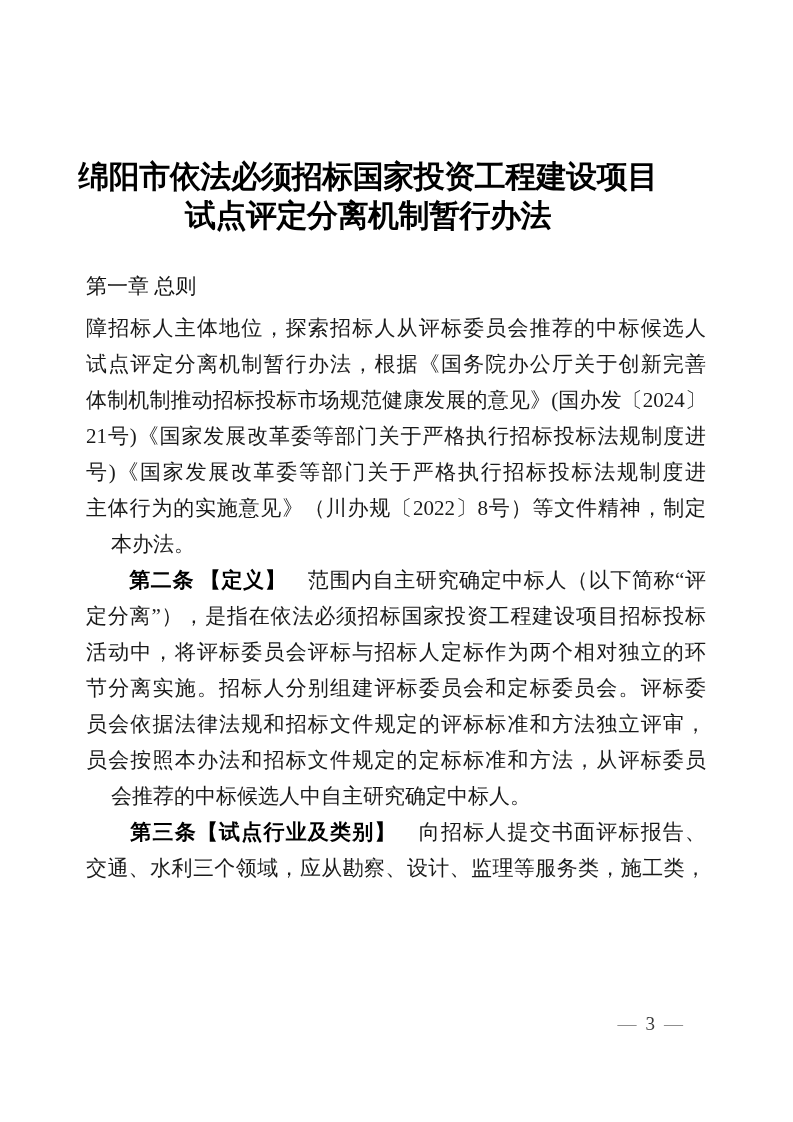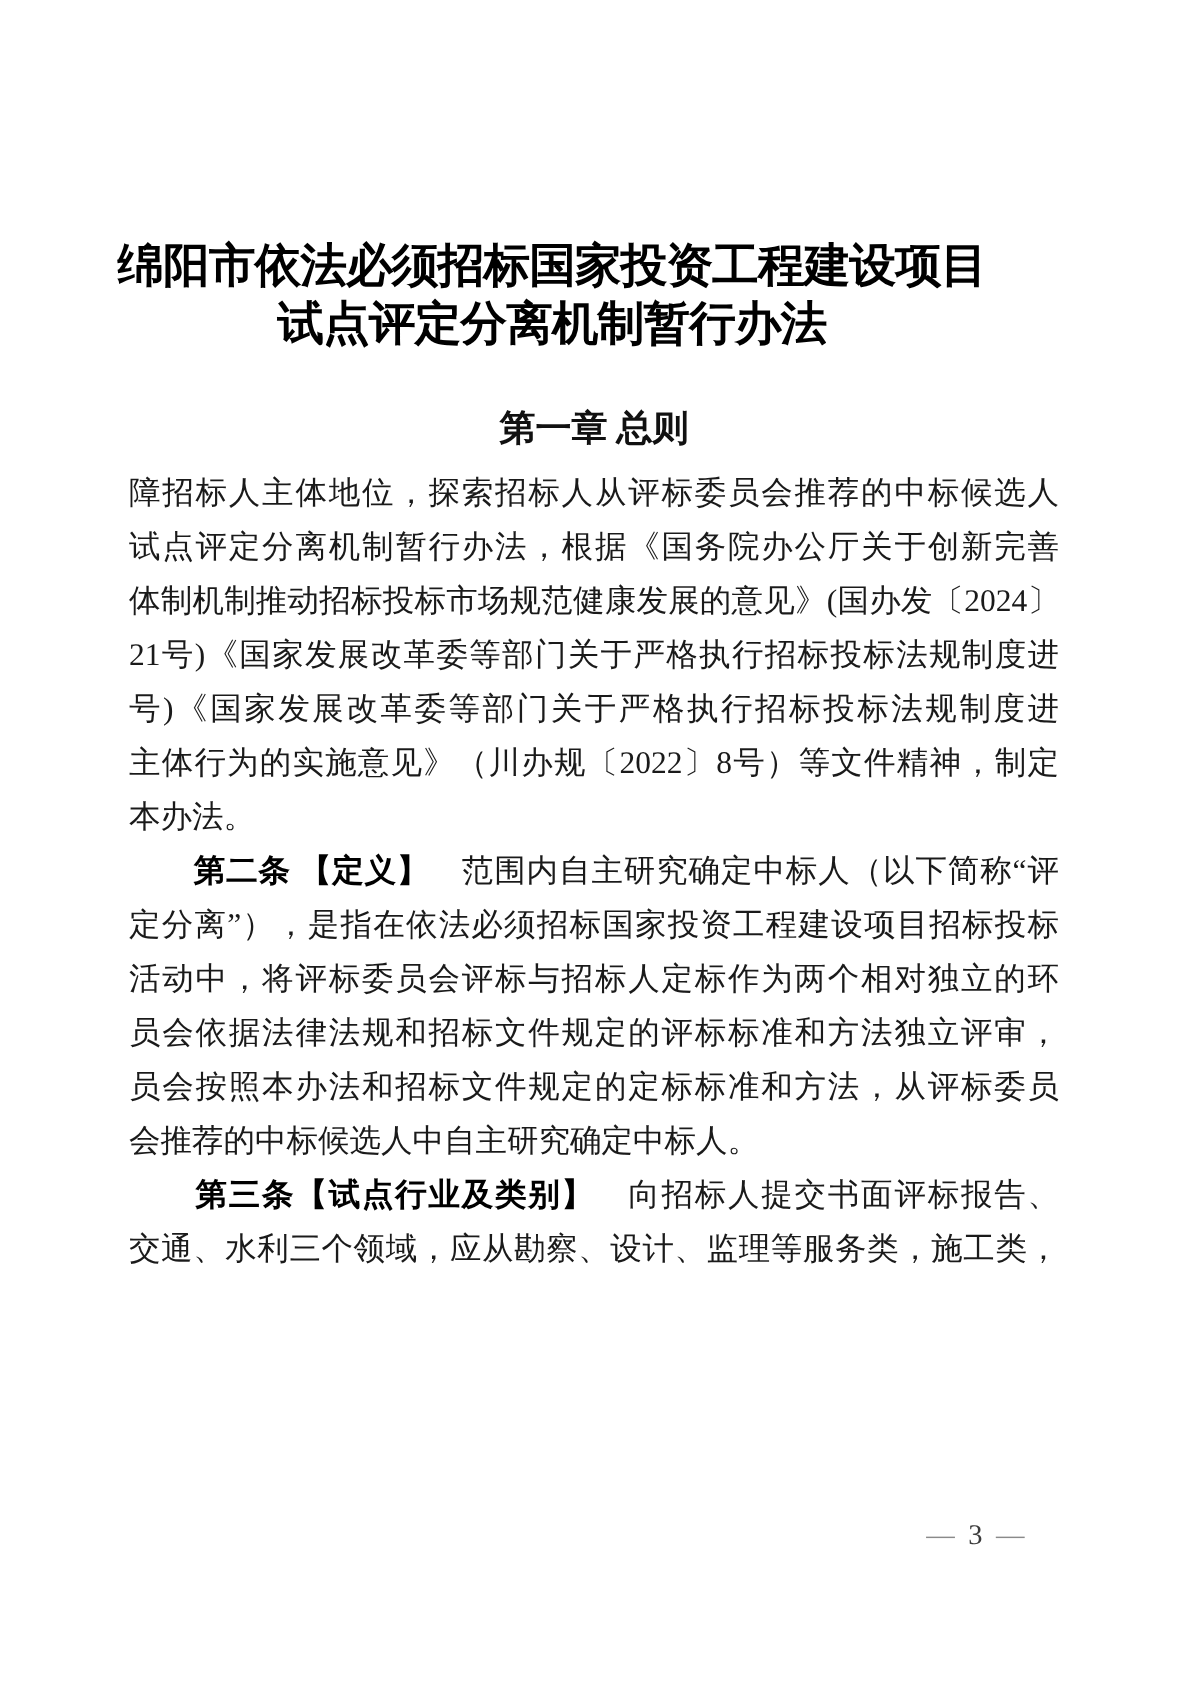--- a/index.html
+++ b/index.html
@@ -22,23 +22,23 @@
     line-height: 39px;
     color: #000000;
     letter-spacing: -0.5px;
     transform: translateX(-28px);
     white-space: nowrap;
   }
 
   .chapter {
     position: absolute;
     top: 271px; left: 86px; width: 620px;
-    text-align: center;
-    font-weight: bold;
-    font-size: 24px;
+    text-align: left;
+    font-weight: normal;
+    font-size: 21px;
     line-height: 30px;
     color: #111111;
   }
 
   .doc-body {
     position: absolute;
     top: 310px; left: 86px; width: 620px;
     font-size: 21px;
     color: #1a1a1a;
   }
@@ -46,20 +46,21 @@
     height: 36px;
     line-height: 36px;
     overflow: hidden;
     text-align: justify;
     text-align-last: justify;
     text-justify: inter-character;
   }
   .line.left {
     text-align: center;
     text-align-last: left;
+    margin-left: 25px;
   }
   .b { font-weight: bold; color: #000000; }
 
   .footer {
     position: absolute;
     top: 1011px; right: 110px;
     font-size: 19px;
     line-height: 26px;
     white-space: nowrap;
   }
@@ -82,20 +83,21 @@
       <div class="line"><span>障招标人主体地位，探索招标人从评标委员会推荐的中标候选人</span></div>
       <div class="line"><span>试点评定分离机制暂行办法，根据《国务院办公厅关于创新完善</span></div>
       <div class="line"><span>体制机制推动招标投标市场规范健康发展的意见》(国办发〔2024〕</span></div>
       <div class="line"><span>21号)《国家发展改革委等部门关于严格执行招标投标法规制度进</span></div>
       <div class="line"><span>号)《国家发展改革委等部门关于严格执行招标投标法规制度进</span></div>
       <div class="line"><span>主体行为的实施意见》（川办规〔2022〕8号）等文件精神，制定</span></div>
       <div class="line left"><span>本办法。</span></div>
       <div class="line"><span class="b">　　第二条 【定义】</span><span>　范围内自主研究确定中标人（以下简称“评</span></div>
       <div class="line"><span>定分离”），是指在依法必须招标国家投资工程建设项目招标投标</span></div>
       <div class="line"><span>活动中，将评标委员会评标与招标人定标作为两个相对独立的环</span></div>
+      <div class="line"><span>节分离实施。招标人分别组建评标委员会和定标委员会。评标委</span></div>
       <div class="line"><span>员会依据法律法规和招标文件规定的评标标准和方法独立评审，</span></div>
       <div class="line"><span>员会按照本办法和招标文件规定的定标标准和方法，从评标委员</span></div>
       <div class="line left"><span>会推荐的中标候选人中自主研究确定中标人。</span></div>
       <div class="line"><span class="b">　　第三条【试点行业及类别】</span><span>　向招标人提交书面评标报告、</span></div>
       <div class="line"><span>交通、水利三个领域，应从勘察、设计、监理等服务类，施工类，</span></div>
     </div>
 
   <div class="footer">
     <span class="dash">—</span><span class="pnum">3</span><span class="dash">—</span>
   </div>

